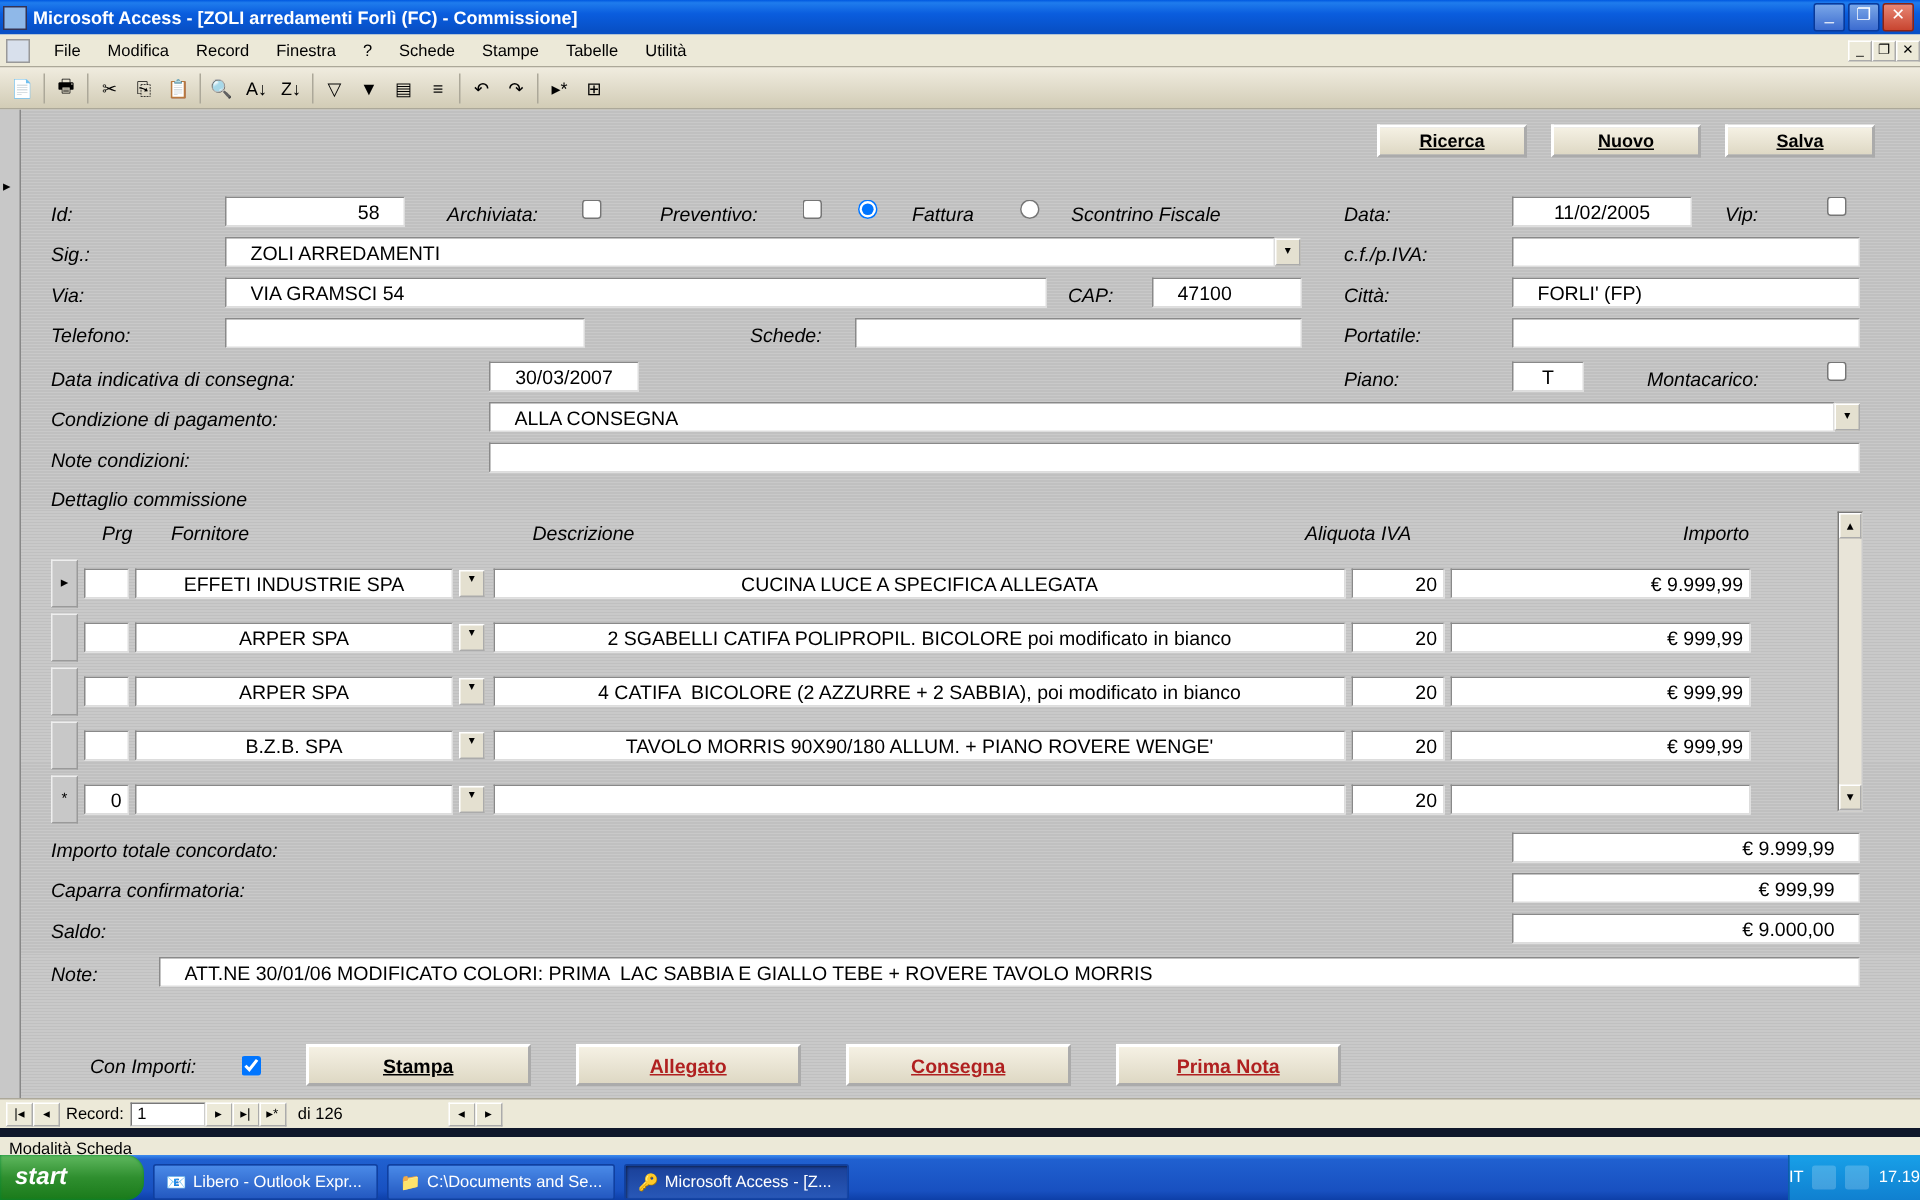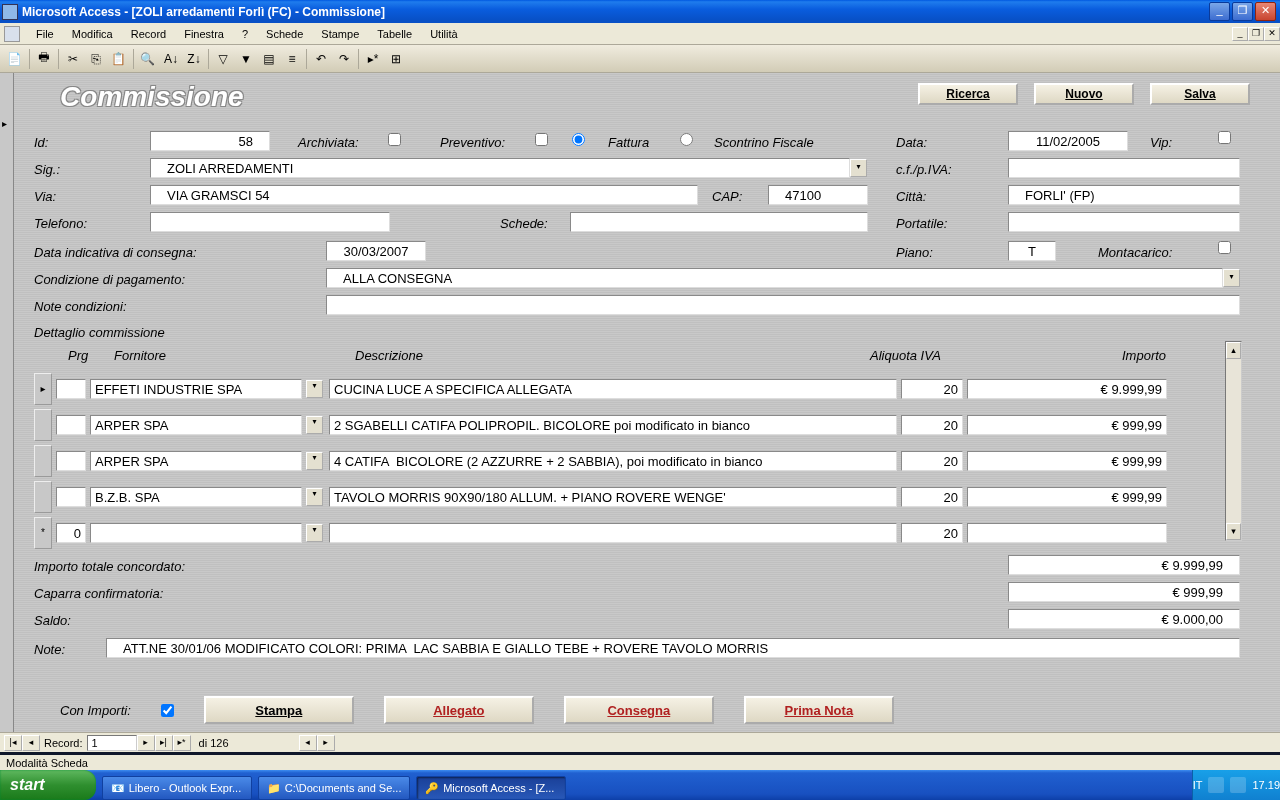--- a/index.html
+++ b/index.html
@@ -27,35 +27,35 @@
 .lbl { position: absolute; font-size: 13px; font-style: italic; color: #000; }
 .inp { position: absolute; background: #fff; border: 1px inset #ddd; padding: 2px 16px; font-size: 13px; height: 20px; }
 .inp.r { text-align: right; }
 .chk { position: absolute; width: 13px; height: 13px; }
 .rdo { position: absolute; }
 .ddbtn { position: absolute; width: 17px; height: 18px; background: #e4e0d0; border: 1px outset #fff; font-size: 8px; line-height: 14px; text-align: center; }
 
 .gridhdr { position: absolute; font-size: 13px; font-style: italic; }
 .gridrow { position: absolute; left: 34px; right: 52px; height: 36px; display: flex; align-items: center; }
 .rowsel { width: 18px; height: 32px; background: #c8c8c8; border: 1px outset #eee; margin-right: 4px; position: relative; font-size: 10px; text-align:center; line-height:30px; }
-.cell { background: #fff; border: 1px inset #ddd; height: 20px; padding: 2px 4px; font-size: 13px; margin-right: 4px; }
+.cell { background: #fff; border: 1px inset #ddd; height: 20px; padding: 2px 4px; font-size: 13px; margin-right: 4px; text-align: center; }
 .cell.r { text-align: right; }
 .cellbtn { width: 17px; height: 18px; background: #e4e0d0; border: 1px outset #fff; font-size: 8px; text-align: center; margin-right: 6px; }
 .vscroll { position: absolute; right: 34px; top: 340px; width: 17px; height: 200px; background: #e8e4d8; border: 1px inset #ccc; }
 .vscroll .up, .vscroll .dn { height: 17px; background: #e4e0d0; border: 1px outset #fff; font-size: 9px; text-align: center; line-height: 14px; }
 .vscroll .dn { position: absolute; bottom: 0; width: 15px; }
 
 .footbtns { position: absolute; left: 60px; bottom: 8px; display: flex; align-items: center; gap: 30px; }
 .bigbtn { width: 150px; height: 28px; background: linear-gradient(to bottom, #f5f1e4, #ded8c4); border: 2px outset #fff; font-size: 13px; font-weight: bold; text-decoration: underline; cursor: pointer; }
 .bigbtn.red { color: #b02020; }
 
 .navbar { position: absolute; left: 0; right: 0; bottom: 48px; height: 20px; background: #ece9d8; border-top: 1px solid #aca899; display: flex; align-items: center; font-size: 11px; padding-left: 4px; }
 .navbtn { width: 18px; height: 16px; background: #ece9d8; border: 1px outset #fff; font-size: 9px; text-align: center; line-height: 12px; }
 .navfld { width: 50px; height: 16px; border: 1px inset #ccc; background: #fff; text-align: left; padding: 0 4px; font-size: 11px; }
-.statusbar { position: absolute; left: 0; right: 0; bottom: 30px; height: 18px; background: #ece9d8; border-top: 3px solid #0f172a; padding: 2px 6px; font-size: 11px; }
+.statusbar { position: absolute; left: 0; right: 0; bottom: 30px; height: 18px; background: #ece9d8; border-top: 6px solid #0f172a; padding: 2px 6px; font-size: 11px; }
 .taskbar { position: absolute; left: 0; right: 0; bottom: 0; height: 30px; background: linear-gradient(to bottom, #3c8cf0 0%, #2060d0 10%, #1850c0 80%, #0d3fa8 100%); display: flex; align-items: flex-end; }
 .startbtn { height: 30px; width: 96px; background: linear-gradient(to bottom, #5fb85f 0%, #2f8f2f 50%, #1a7a1a 100%); border-radius: 0 12px 12px 0; color: #fff; font-weight: bold; font-style: italic; font-size: 16px; display: flex; align-items: center; padding-left: 10px; box-shadow: inset 0 0 2px #083; }
 .taskbtn { height: 24px; margin-left: 6px; background: linear-gradient(to bottom, #4a8ae8, #2358c0); border: 1px solid #1040a0; border-radius: 2px; color: #fff; font-size: 11px; padding: 0 8px; display: flex; align-items: center; gap: 4px; min-width: 150px; }
 .taskbtn.active { background: linear-gradient(to bottom, #1a4098, #2858b8); box-shadow: inset 1px 1px 2px rgba(0,0,0,0.5); }
 .tray { margin-left: auto; height: 30px; background: linear-gradient(to bottom, #18a0e8 0%, #1080d0 100%); display: flex; align-items: center; padding: 0 0; gap: 6px; color: #fff; font-size: 11px; border-left: 1px solid #0a60a8; }
 .trayico { width: 16px; height: 16px; background: #fff3; border-radius: 2px; }
 </style>
 </head>
 <body>
 
@@ -107,21 +107,20 @@
   <div class="tsep"></div>
   <div class="tbtn">↶</div>
   <div class="tbtn">↷</div>
   <div class="tsep"></div>
   <div class="tbtn">▸*</div>
   <div class="tbtn">⊞</div>
 </div>
 
 <div class="formarea">
   <div class="recsel"></div>
-  <div class="formtitle">Commissione</div>
   <div class="topbtns">
     <button class="btn3d">Ricerca</button>
     <button class="btn3d">Nuovo</button>
     <button class="btn3d">Salva</button>
   </div>
 
   <div class="lbl" style="left:34px; top:62px">Id:</div>
   <input class="inp r" style="left: 150px; top: 58px; width: 120px;" value="58">
   <div class="lbl" style="left:298px; top:62px">Archiviata:</div>
   <input type="checkbox" class="chk" style="left: 388px; top: 60px;">

